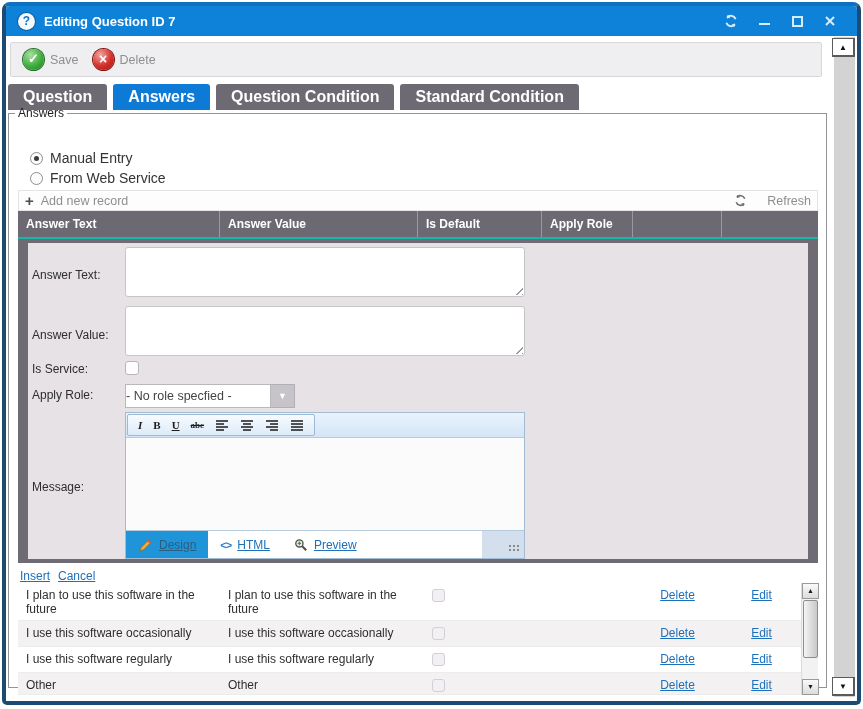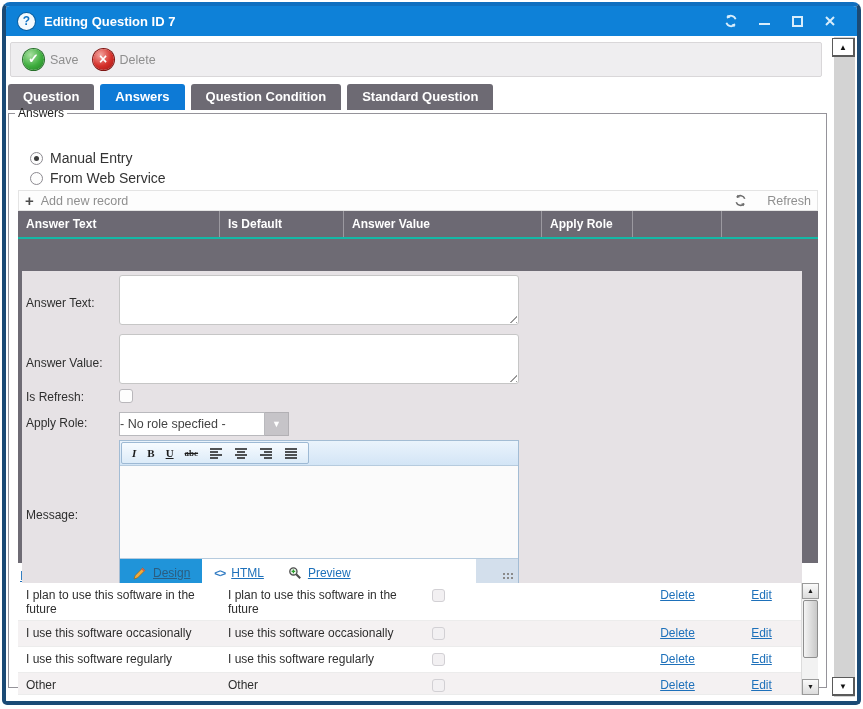--- a/index.html
+++ b/index.html
@@ -30,21 +30,21 @@
   .sphere { width:21px; height:21px; border-radius:50%; color:#fff; text-align:center;
     font-size:13px; font-weight:bold; line-height:20px; }
   .sphere.green { background:radial-gradient(circle at 35% 28%, #a8e0a0, #3fae3f 55%, #1e7e1e);
     box-shadow:0 0 0 1px #27702a; }
   .sphere.red { background:radial-gradient(circle at 35% 28%, #f3a5a0, #d5302a 55%, #9d120f);
     box-shadow:0 0 0 1px #7e1512; font-size:14px; }
   .tb-label { font-size:12.5px; color:#8f8f8f; }
 
   .tabbar { position:absolute; left:2px; top:48px; display:flex; gap:6px; }
   .tab { height:26px; line-height:26px; padding:0 15px; background:#6d6a73; color:#fff;
-    font-size:13px; font-weight:bold; border-radius:3px 3px 0 0; cursor:pointer; }
+    font-size:16px; font-weight:bold; border-radius:3px 3px 0 0; cursor:pointer; }
   .tab.active { background:#0d7ad6; }
 
   
   fieldset.answers { position:absolute; left:2px; top:70px; width:819px; height:582px;
     border:1px solid #95939a; background:#fff; }
   fieldset.answers legend { font-size:12px; color:#1c1c1c; margin-left:6px; padding:0 3px; }
 
   .radio-row { position:absolute; left:21px; display:flex; align-items:center; gap:7px; }
   .radio { width:13px; height:13px; border-radius:50%; border:1px solid #8d8b91; background:#fdfdfd; position:relative; }
   .radio.checked::after { content:""; position:absolute; left:3px; top:3px; width:5px; height:5px;
@@ -59,21 +59,21 @@
   .plus-ic { font-size:15px; font-weight:bold; color:#4c4c4c; line-height:14px; }
   .cmd-label { font-size:12.5px; color:#8f8f8f; }
   .refresh-link { margin-left:auto; display:flex; align-items:center; gap:20px; cursor:pointer; }
 
   .ghead { height:28px; background:#6c6973; display:flex; border-bottom:2px solid #14b8a6; }
   .gh-cell { color:#fff; font-size:12px; font-weight:bold; padding:6px 0 0 8px;
     border-right:1px solid rgba(255,255,255,0.32); overflow:hidden; white-space:nowrap; }
   .gh-cell:last-child { border-right:none; }
 
   .form-row { height:324px; background:#6e6b74; position:relative; }
-  .panel { position:absolute; left:4px; top:4px; width:780px; height:316px; background:#e6e2e5;margin-top:28px; }
+  .panel { position:absolute; left:10px; top:4px; width:780px; height:316px; background:#e6e2e5; }
   .flabel { position:absolute; left:4px; font-size:12px; color:#2e2e2e; }
   .ta { position:absolute; left:97px; width:400px; height:50px; background:#fff;
     border:1px solid #c6c6c6; border-radius:3px; }
   .grip { position:absolute; right:1px; bottom:1px; width:10px; height:10px;
     background:repeating-linear-gradient(315deg, #9a9a9a 0 1px, transparent 1px 4px);
     clip-path:polygon(100% 0, 100% 100%, 0 100%); }
   .checkbox { width:14px; height:14px; border:1px solid #b9b7bb; border-radius:3px; background:#fdfdfd; display:inline-block; }
   .checkbox.dim { background:#f2f0f2; border-color:#d2d0d4; width:13px; height:13px; }
   .ddl { position:absolute; left:97px; top:141px; width:170px; height:24px; display:flex; cursor:pointer; }
   .ddl-text { width:146px; height:24px; background:#fff; border:1px solid #b9b9bd;
@@ -177,21 +177,21 @@
       <span class="tb-btn">
         <span class="sphere red">×</span>
         <span class="tb-label">Delete</span>
       </span>
     </div>
 
     <div class="tabbar">
       <span class="tab">Question</span>
       <span class="tab active">Answers</span>
       <span class="tab">Question Condition</span>
-      <span class="tab">Standard Question</span>
+      <span class="tab">Standard Condition</span>
     </div>
 
     <fieldset class="answers">
       <legend>Answers</legend>
 
       <div class="radio-row" style="top:30px;">
         <span class="radio checked"></span>
         <span class="radio-label">Manual Entry</span>
       </div>
       <div class="radio-row" style="top:50px;">
@@ -212,41 +212,41 @@
               <path d="M2.4 8.8A5 5 0 0 0 11 10.4" fill="none" stroke="#6e6e6e" stroke-width="1.7"></path>
               <path d="M3.6 0.8 L3 4.4 L6.4 3.4 Z" fill="#6e6e6e"></path>
               <path d="M10.4 13.2 L11 9.6 L7.6 10.6 Z" fill="#6e6e6e"></path>
             </svg>
             <span class="cmd-label">Refresh</span>
           </span>
         </div>
 
         <div class="ghead">
           <span class="gh-cell" style="width:202px;">Answer Text</span>
+          <span class="gh-cell" style="width:198px;">Answer Value</span>
           <span class="gh-cell" style="width:124px;">Is Default</span>
-          <span class="gh-cell" style="width:198px;">Answer Value</span>
           <span class="gh-cell" style="width:91px;">Apply Role</span>
           <span class="gh-cell" style="width:89px;"></span>
           <span class="gh-cell" style="width:96px;"></span>
         </div>
 
         <div class="form-row">
           <div class="panel">
 
             <span class="flabel" style="top:25px;">Answer Text:</span>
             <div class="ta" style="top:4px;">
               <span class="grip"></span>
             </div>
 
             <span class="flabel" style="top:85px;">Answer Value:</span>
             <div class="ta" style="top:63px;">
               <span class="grip"></span>
             </div>
 
-            <span class="flabel" style="top:119px;">Is Refresh:</span>
+            <span class="flabel" style="top:119px;">Is Service:</span>
             <span class="checkbox" style="position:absolute; left:97px; top:118px;"></span>
 
             <span class="flabel" style="top:145px;">Apply Role:</span>
             <div class="ddl">
               <span class="ddl-text">- No role specfied -</span>
               <span class="ddl-btn">▼</span>
             </div>
 
             <span class="flabel" style="top:237px;">Message:</span>
             <div class="editor">

